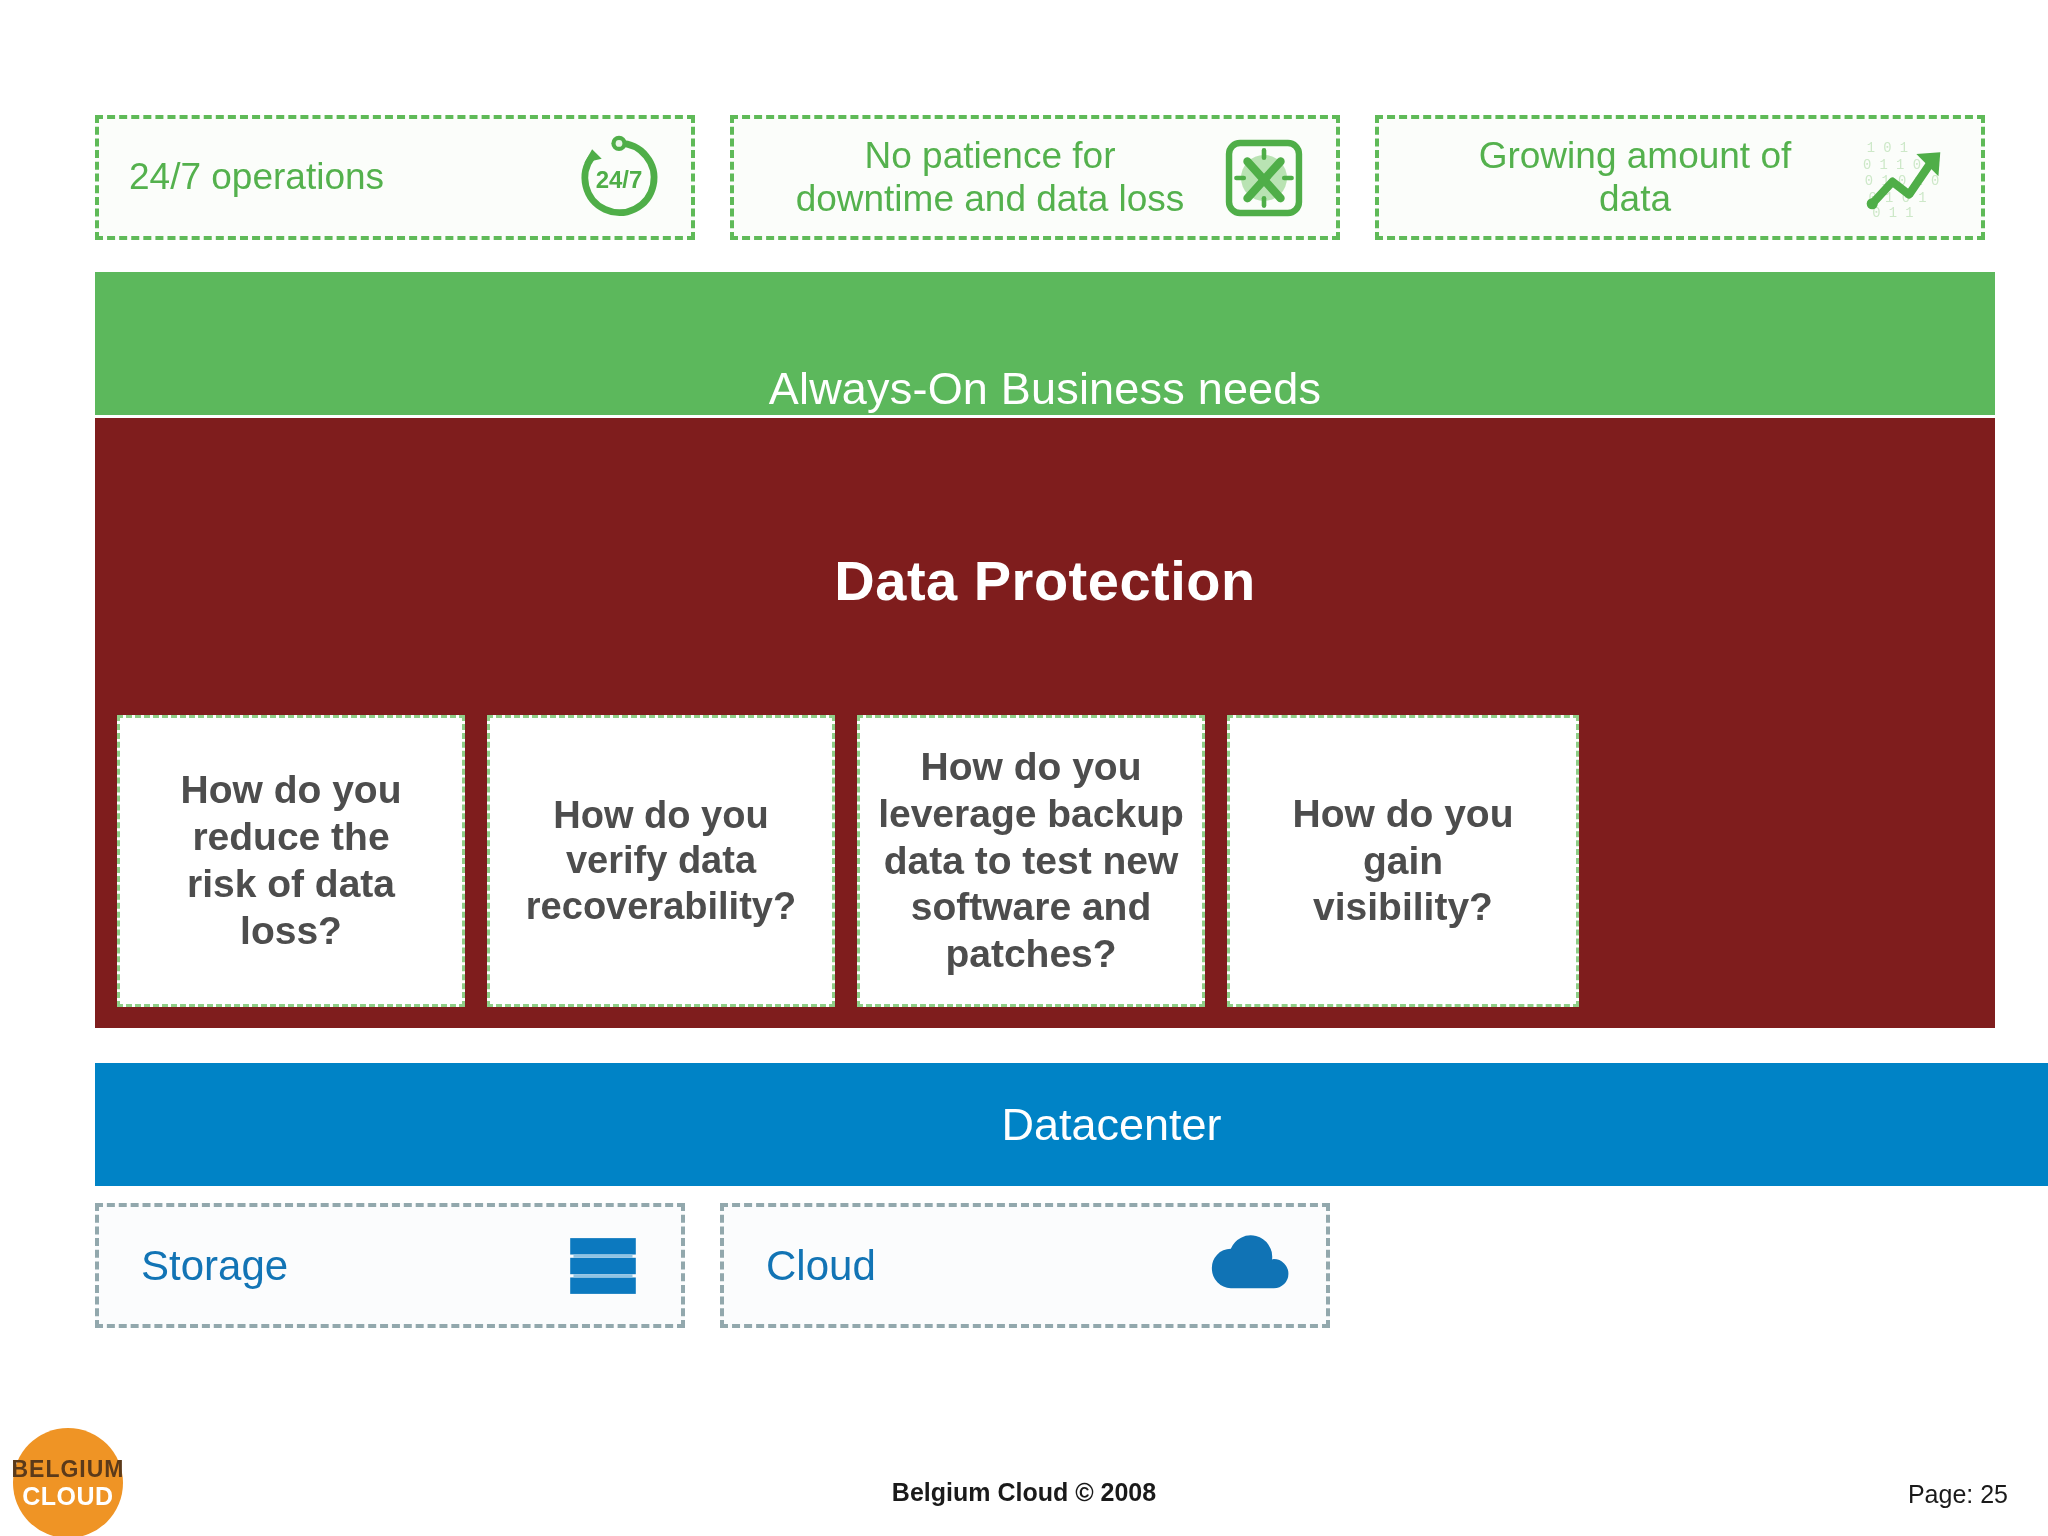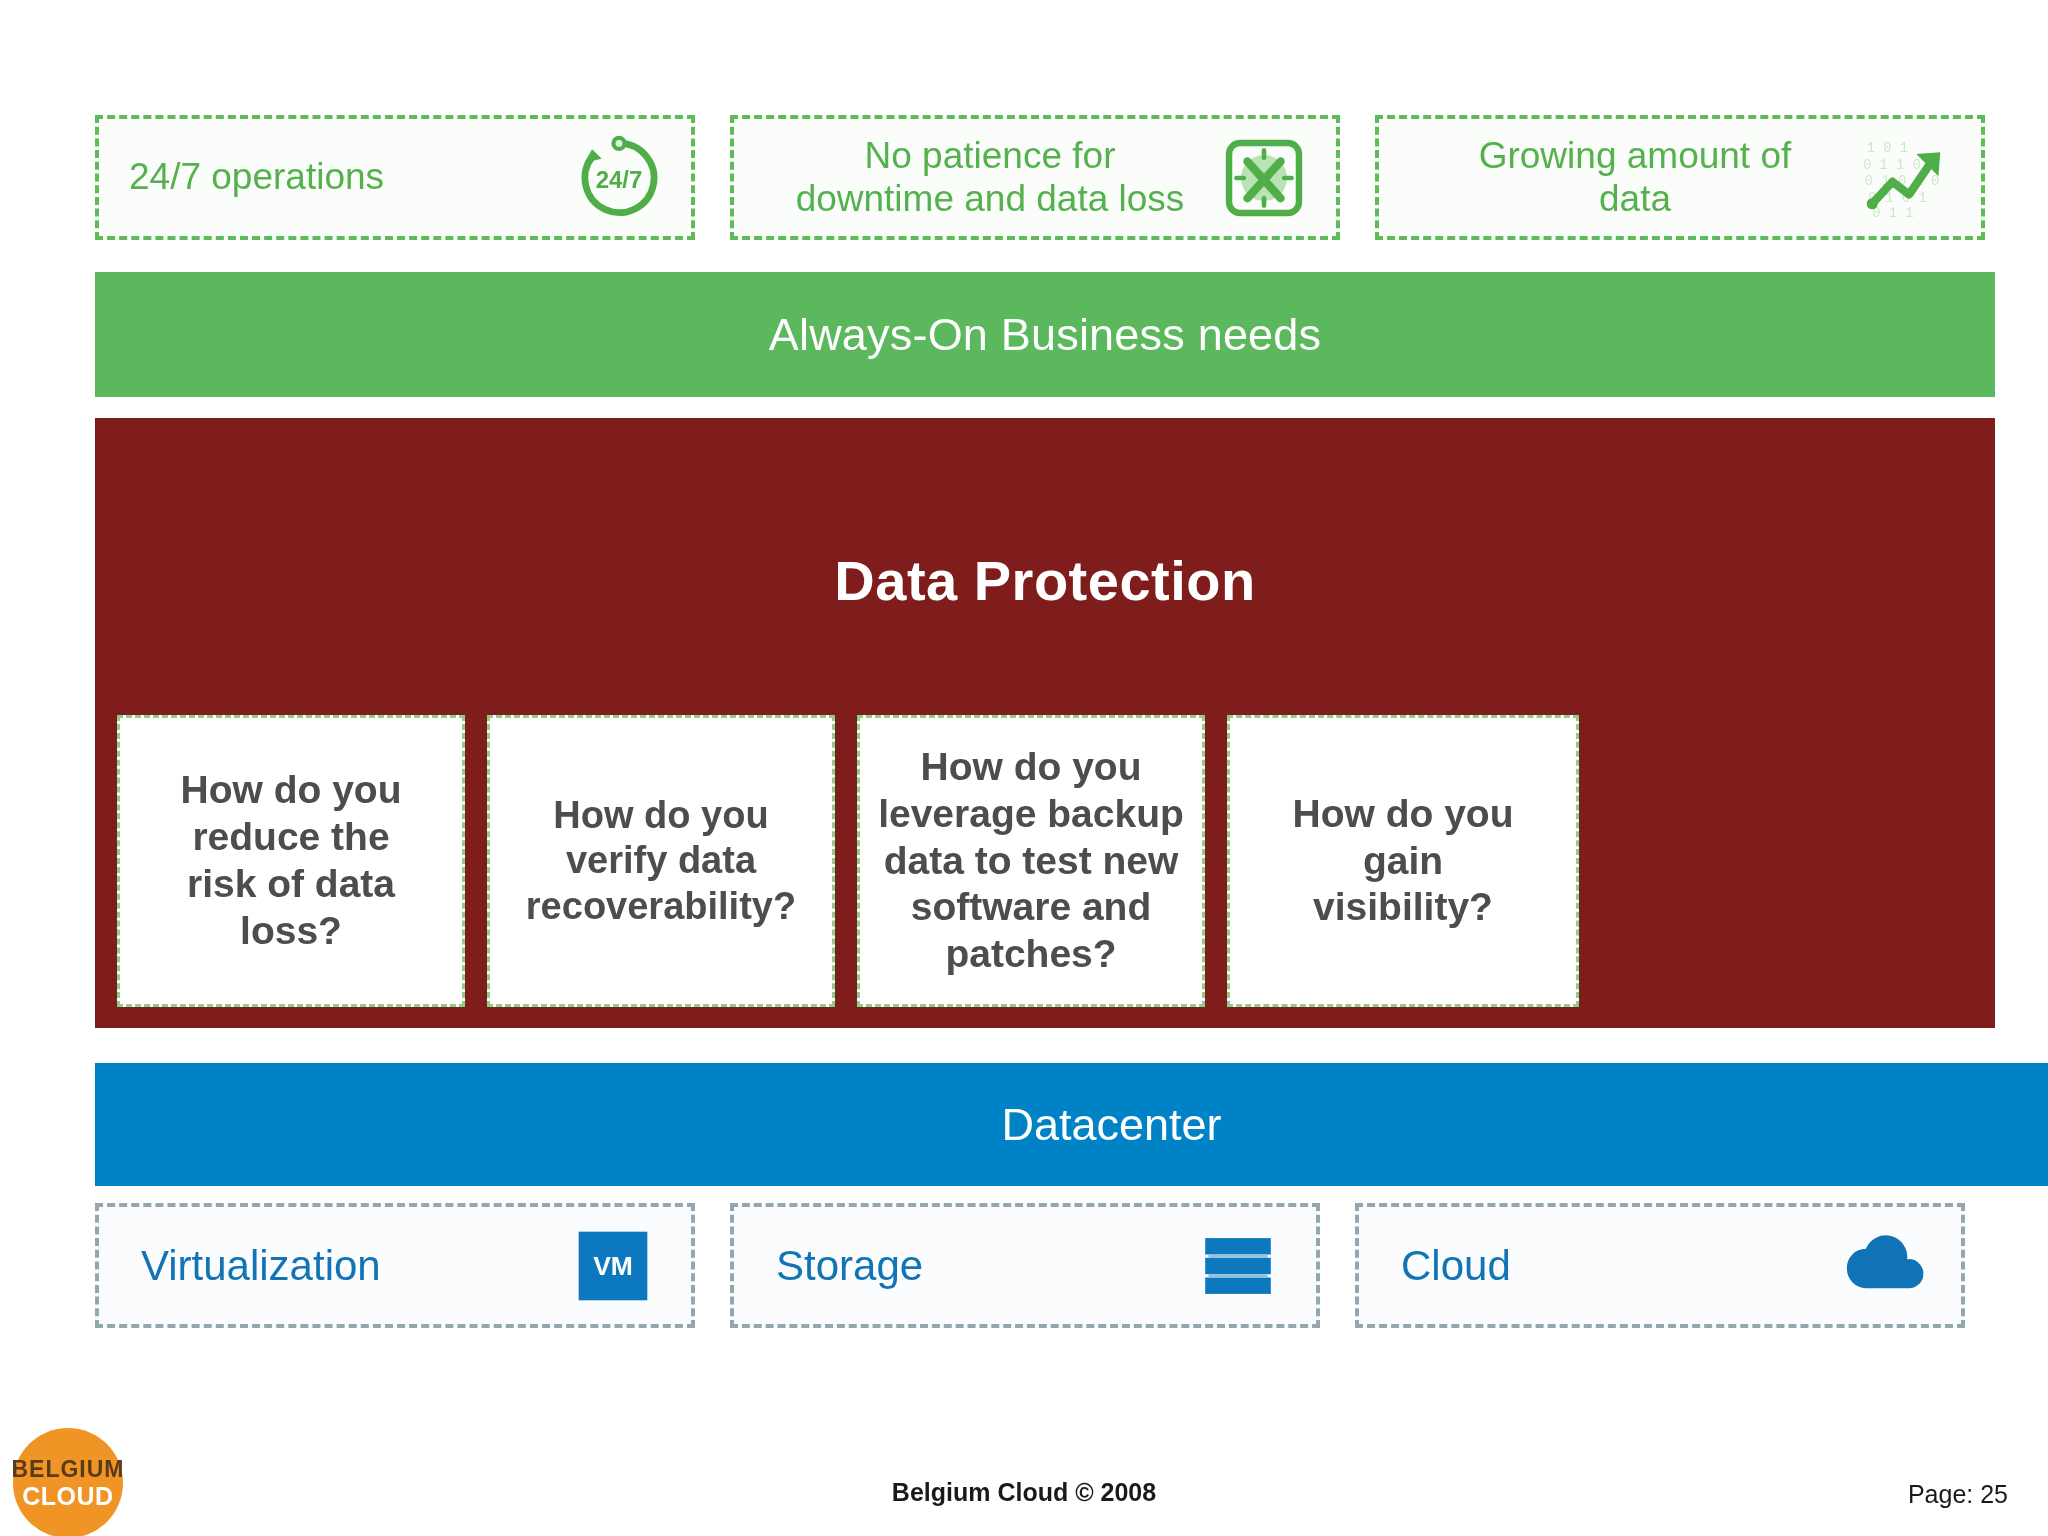--- a/index.html
+++ b/index.html
@@ -63,24 +63,24 @@
     align-items: center;
     justify-content: center;
   }
 
   
   .band-always {
     position: absolute;
     left: 95px;
     top: 272px;
     width: 1900px;
-    height: 125px;
+    height: 143px;
     background: #5cb85c;
     display: flex;
-    align-items: center;
+    align-items: flex-end;
     justify-content: center;
   }
   .band-always .band-text {
     color: #ffffff;
     font-size: 45px;
     font-weight: 400;
     letter-spacing: .2px;
   }
 
   .band-dp {
@@ -321,29 +321,20 @@
       </div>
     </div>
   </div>
 
   <div class="band-dc">
     <div class="band-text">Datacenter</div>
   </div>
 
   <div class="infra">
 
-    <div class="infra-box i1">
-      <div class="infra-label">Virtualization</div>
-      <div class="infra-icon">
-        <svg viewBox="0 0 100 100" width="78" height="78" aria-hidden="true">
-          <rect x="6" y="6" width="88" height="88" fill="#0c79bf"></rect>
-          <text x="50" y="62" text-anchor="middle" font-family="'Liberation Sans',sans-serif" font-size="34" font-weight="bold" fill="#ffffff">VM</text>
-        </svg>
-      </div>
-    </div>
 
     <div class="infra-box i2">
       <div class="infra-label">Storage</div>
       <div class="infra-icon">
         <svg viewBox="0 0 100 100" width="82" height="82" aria-hidden="true">
           <rect x="10" y="16" width="80" height="20" fill="#0c79bf"></rect>
           <rect x="10" y="40" width="80" height="20" fill="#0c79bf"></rect>
           <rect x="10" y="64" width="80" height="20" fill="#0c79bf"></rect>
           <rect x="14" y="36" width="72" height="4" fill="#8fc3e3"></rect>
           <rect x="14" y="60" width="72" height="4" fill="#8fc3e3"></rect>

